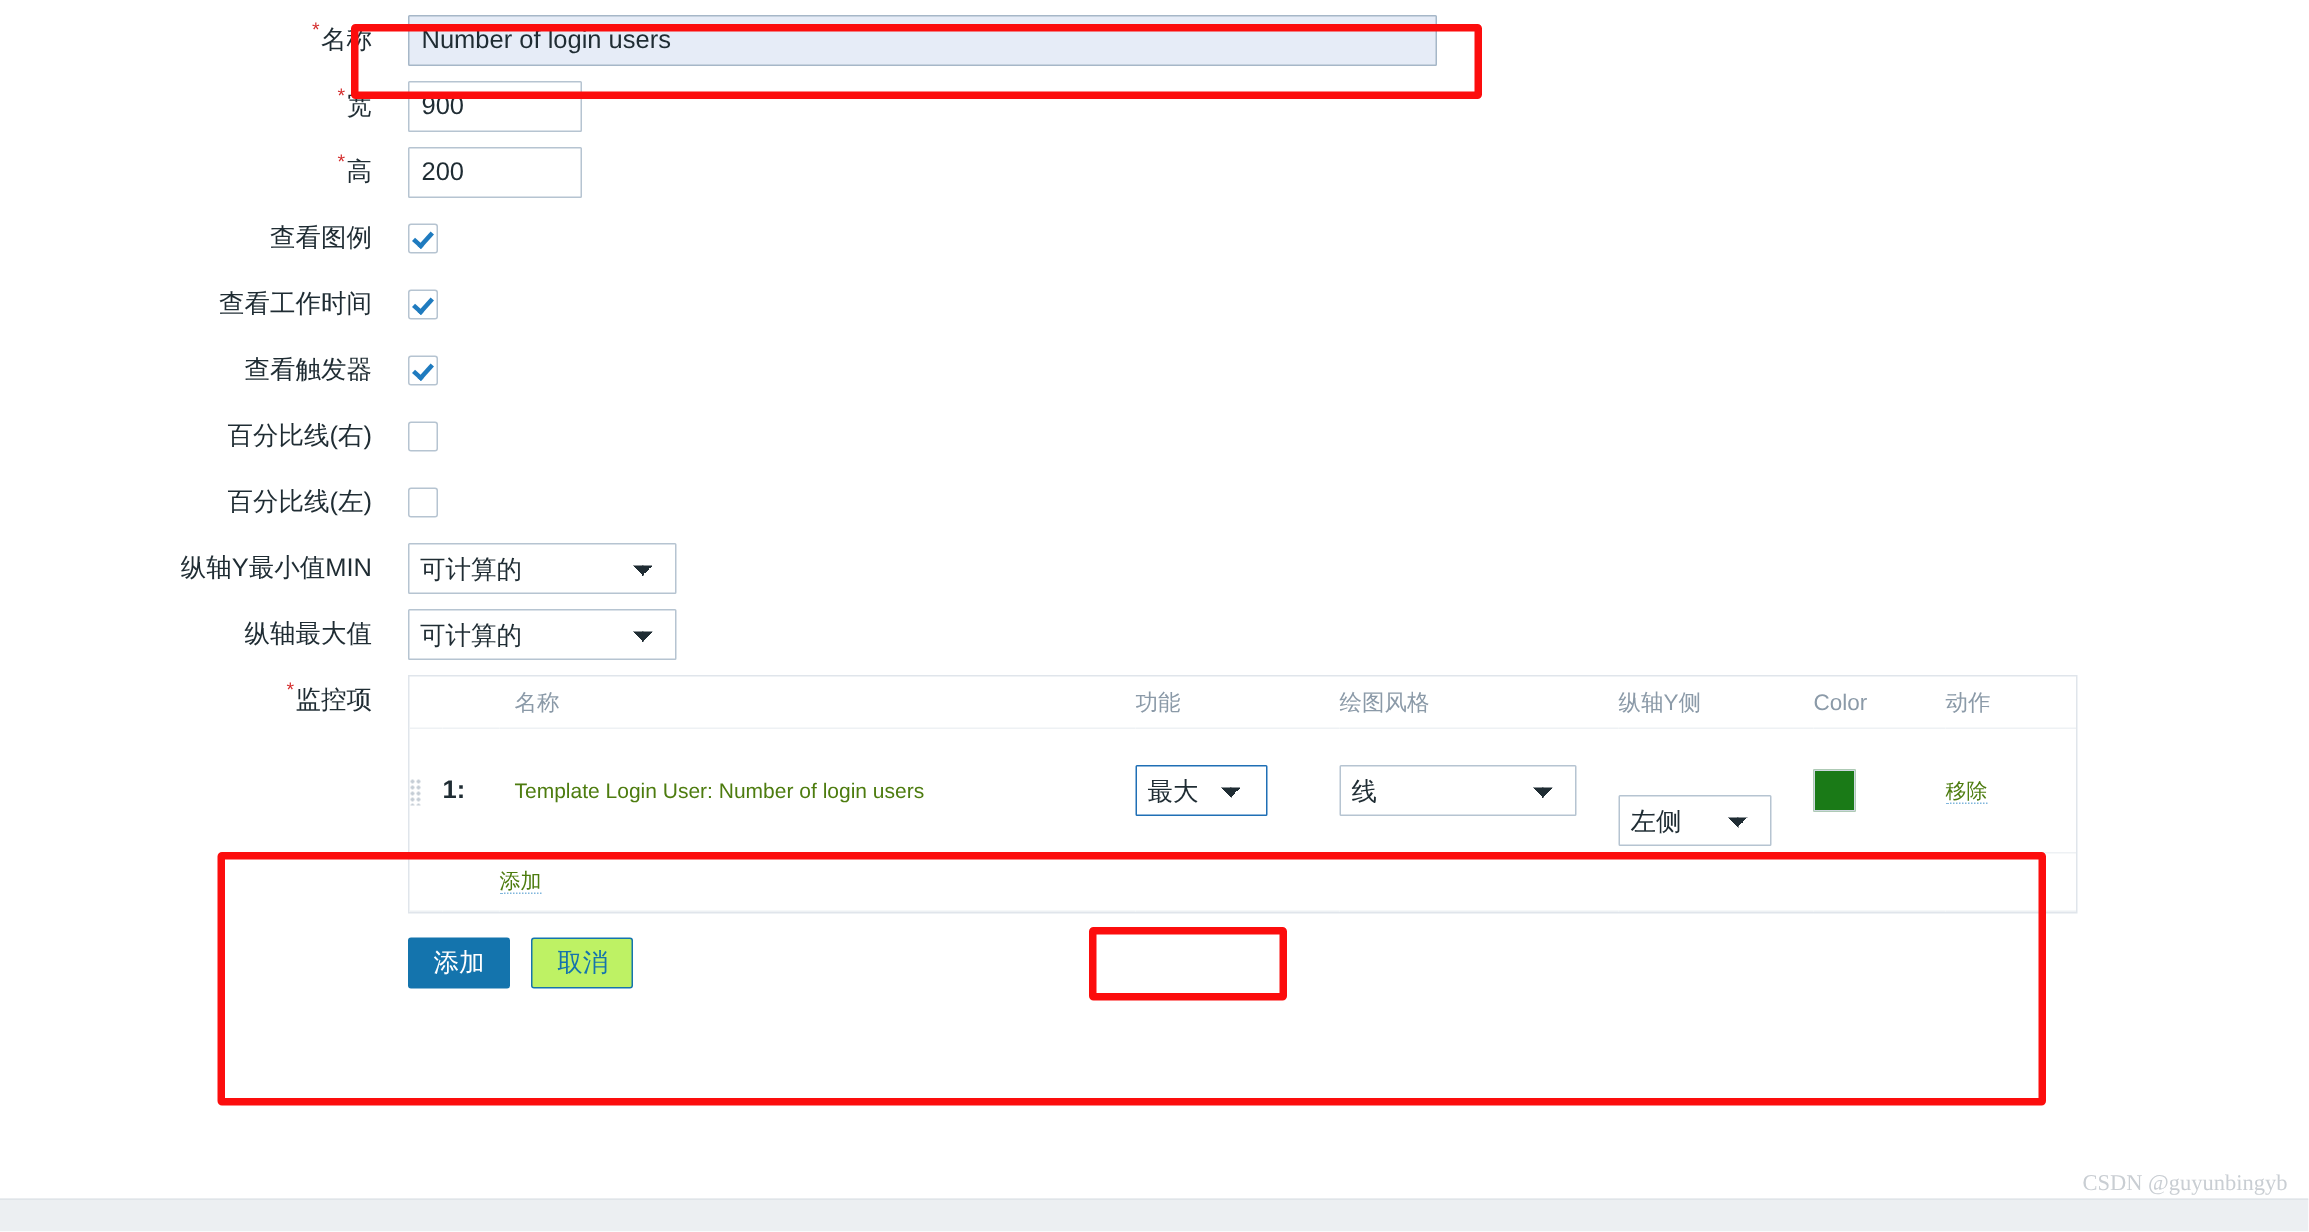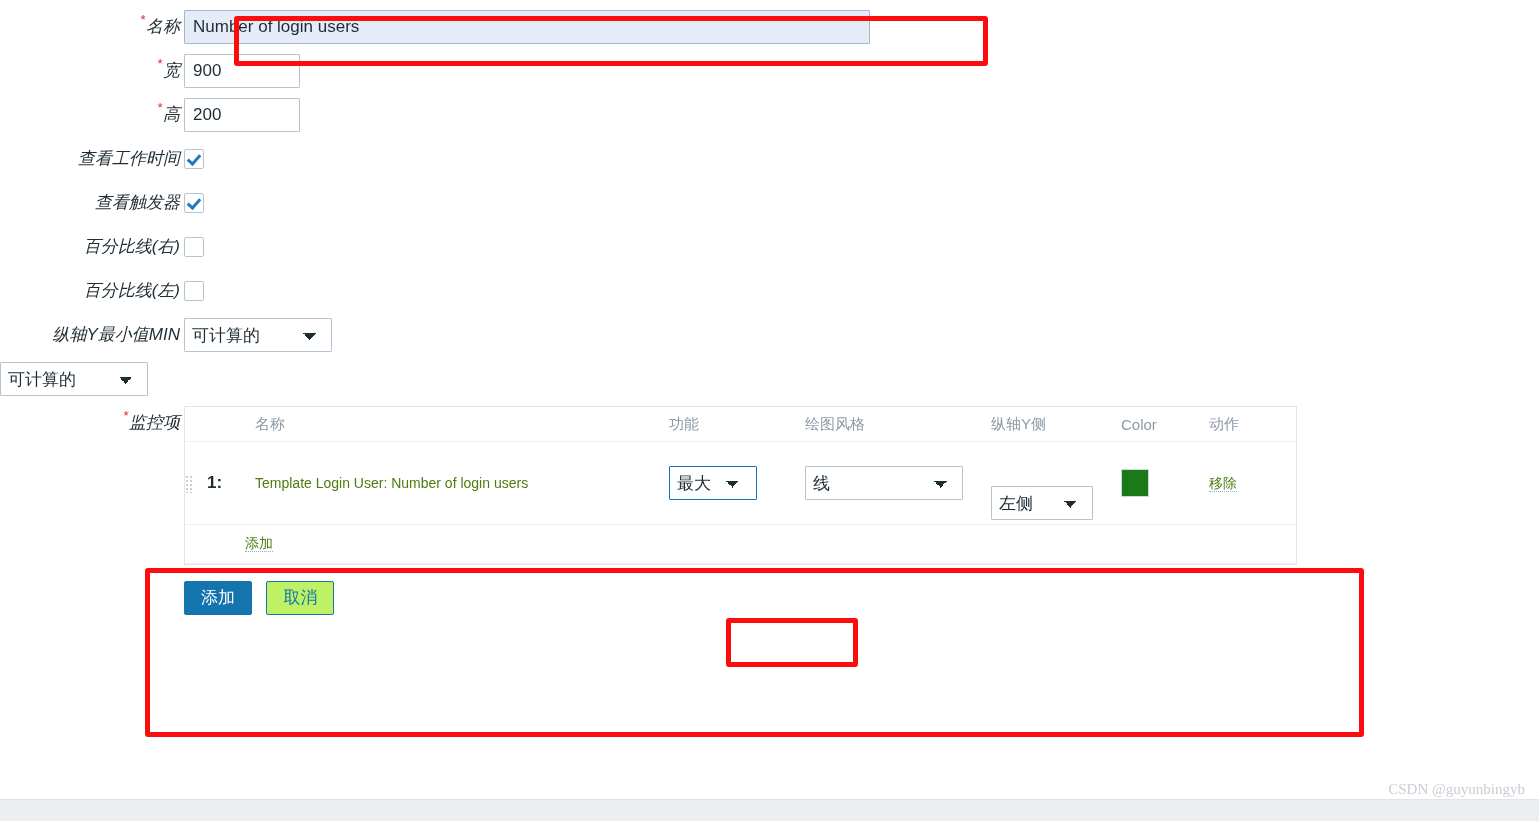--- a/index.html
+++ b/index.html
@@ -23,30 +23,29 @@
   }
 
   .row {
     display: flex;
     align-items: flex-start;
     margin-bottom: 10px;
     position: relative;
   }
 
   .lbl {
-    width: 184px;
+    width: 272px;
     text-align: right;
-    padding-right: 4px;
+    padding-right: 24px;
     font-size: 17px;
     line-height: 34px;
     color: #1f2c33;
     flex: 0 0 auto;
     white-space: nowrap;
     box-sizing: border-box;
-    font-style: italic;
   }
   .req {
     color: #d42d2d;
     font-size: 13px;
     vertical-align: top;
     line-height: 20px;
     margin-right: 1px;
   }
 
   .field { flex: 1 1 auto; position: relative; }
@@ -87,21 +86,21 @@
     background-image:
       linear-gradient(45deg, transparent 50%, #1f2c33 50%),
       linear-gradient(135deg, #1f2c33 50%, transparent 50%);
     background-position:
       calc(100% - 21px) 14px,
       calc(100% - 15px) 14px;
     background-size: 7px 7px, 7px 7px;
     background-repeat: no-repeat;
   }
   #graph-type-select { width: 126px; }
-  .yaxis-select { width: 148px; }
+  .yaxis-select { width: 179px; }
   #func-select { width: 88px; background-position: calc(100% - 23px) 14px, calc(100% - 17px) 14px; border-color:#1f6fb5; }
   #draw-style-select { width: 158px; }
   #yside-select { width: 102px; margin-top: 40px; }
 
   .cb {
     width: 20px;
     height: 20px;
     box-sizing: border-box;
     border: 1px solid #b6c4d1;
     background: #ffffff;
@@ -272,20 +271,26 @@
   </div>
 
   <div class="row">
     <div class="lbl"><span class="req">*</span><span>高</span></div>
     <div class="field">
       <input id="height-input" class="txt num-input" type="text" value="200" style="">
     </div>
   </div>
 
 
+  <div class="row">
+    <div class="lbl">查看图例</div>
+    <div class="field">
+      <span class="cb on"></span>
+    </div>
+  </div>
 
   <div class="row">
     <div class="lbl">查看工作时间</div>
     <div class="field">
       <span class="cb on"></span>
     </div>
   </div>
 
   <div class="row">
     <div class="lbl">查看触发器</div>
@@ -309,20 +314,21 @@
   </div>
 
   <div class="row">
     <div class="lbl">纵轴Y最小值MIN</div>
     <div class="field">
       <select id="y-min-select" class="sel yaxis-select"><option>可计算的</option><option>固定的</option><option>监控项</option></select>
     </div>
   </div>
 
   <div class="row">
+    <div class="lbl">纵轴最大值</div>
     <div class="field">
       <select id="y-max-select" class="sel yaxis-select"><option>可计算的</option><option>固定的</option><option>监控项</option></select>
     </div>
   </div>
 
   <div class="row" id="items-row">
     <div class="lbl"><span class="req">*</span><span>监控项</span></div>
     <div class="field">
       <div class="items-box">
         <table class="items">

